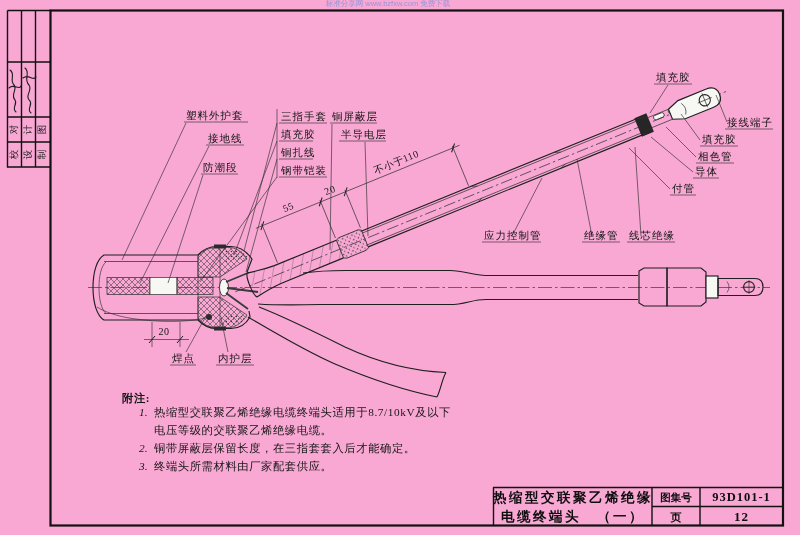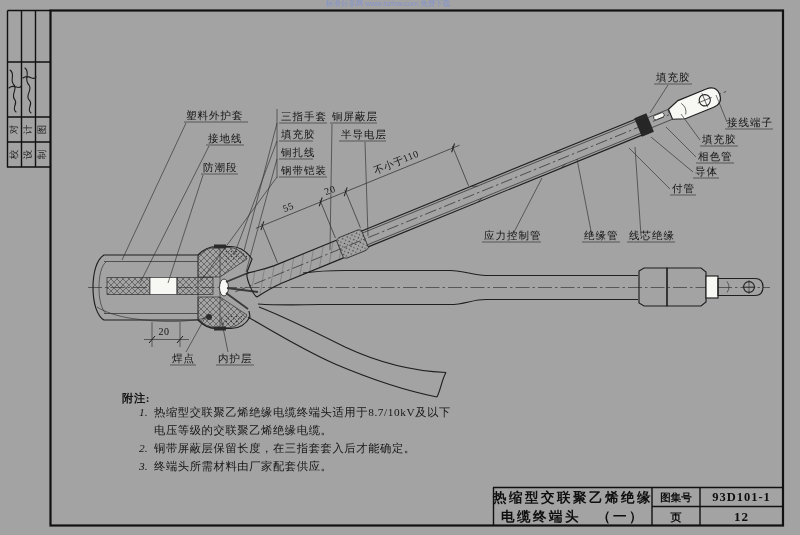--- a/index.html
+++ b/index.html
@@ -1,16 +1,16 @@
 <!DOCTYPE html>
 <html><head>
 <meta charset="utf-8">
 <style>
   html,body{margin:0;padding:0;background:#e8e8e6;}
-  .page{position:relative;width:800px;height:535px;background:#a3a3a3;overflow:hidden;
+  .page{position:relative;width:800px;height:535px;background:#f9a8d4;overflow:hidden;
         font-family:"Liberation Serif", serif;}
   svg{display:block}
   .thin{stroke:#2e2e2e;stroke-width:.65;fill:none}
   .med{stroke:#1f1f1f;stroke-width:1.15;fill:none}
   .hair{stroke:#3a3a3a;stroke-width:.8;fill:none}
   .frame{stroke:#111;stroke-width:2.2;fill:none}
   .tbline{stroke:#111;stroke-width:1.4;fill:none}
   .lbl{font:10.5px "Liberation Serif", serif;fill:#141414;letter-spacing:1px}
   .dim{font:10px "Liberation Serif", serif;fill:#141414;letter-spacing:.5px}
   .note{font:11.3px "Liberation Serif", serif;fill:#161616;letter-spacing:.6px}

